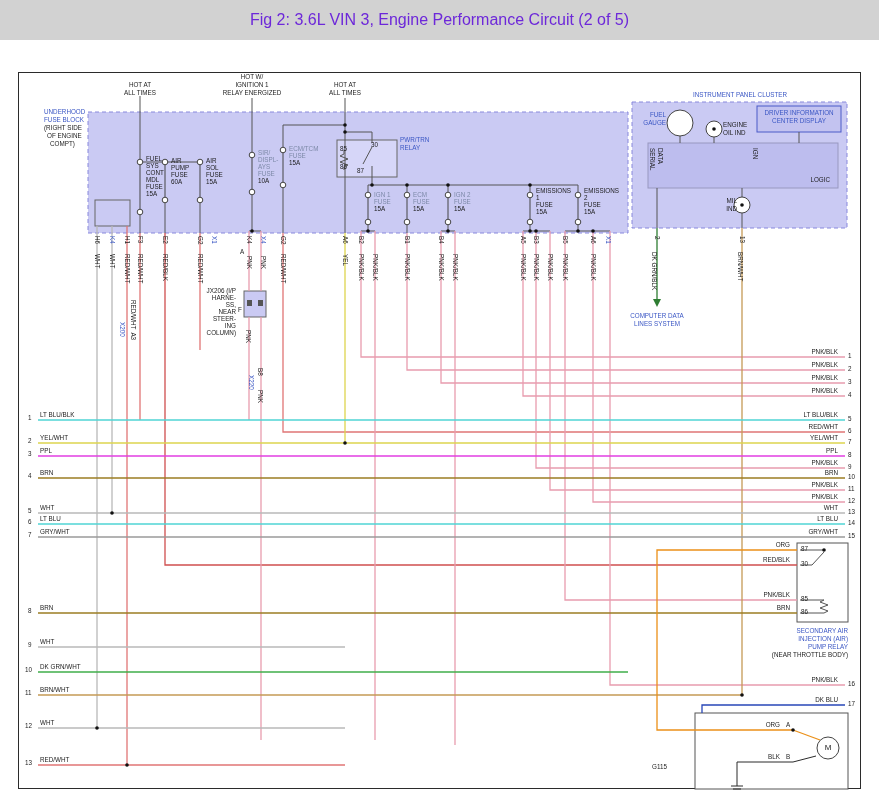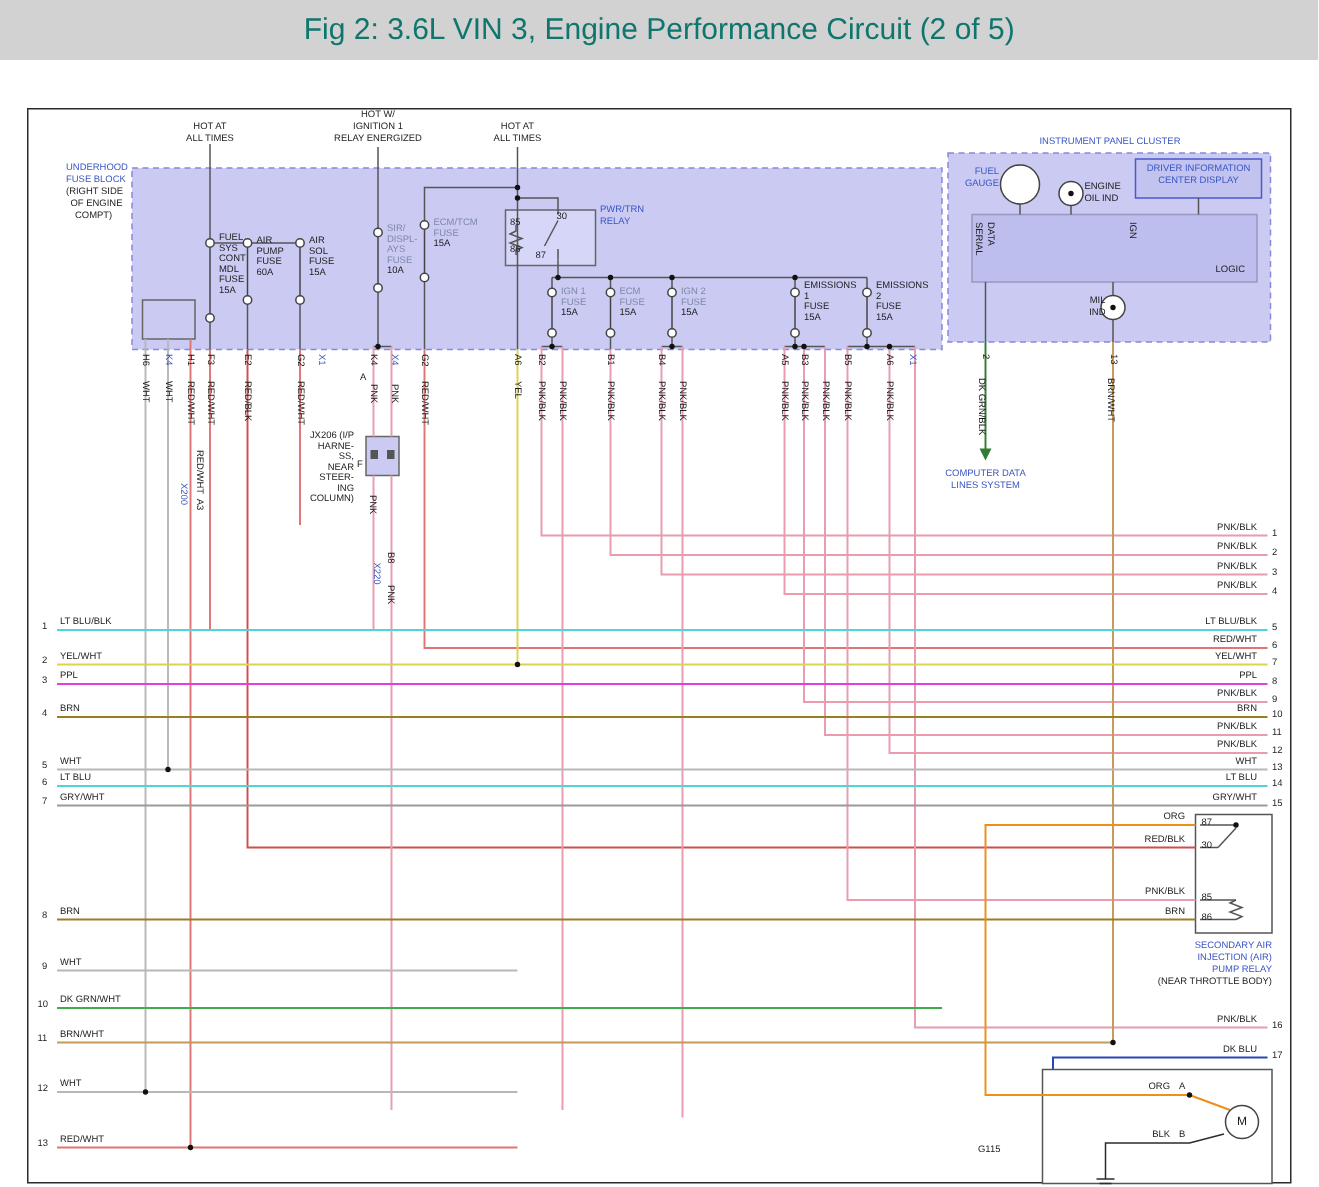--- a/index.html
+++ b/index.html
@@ -1,18 +1,18 @@
 <!DOCTYPE html>
 <html><head>
 <meta charset="utf-8">
 <style>
   html,body{margin:0;padding:0;background:#fff;}
   #page{position:relative;width:879px;height:791px;overflow:hidden;background:#fff;font-family:"Liberation Sans",sans-serif;}
   #titlebar{position:absolute;left:0;top:0;width:879px;height:40px;background:#d2d2d2;display:flex;align-items:center;justify-content:center;}
-  #titlebar span{color:#0f766e;font-size:20px;}
+  #titlebar span{color:#6d28d9;font-size:16px;}
   #frame{position:absolute;left:18px;top:72px;width:843px;height:717px;border:1.5px solid #2b2b2b;box-sizing:border-box;background:#fff;}
   #wires{position:absolute;left:0;top:0;}
   #labels{position:absolute;left:0;top:0;width:879px;height:791px;pointer-events:none;}
   .lb{position:absolute;font-size:6.3px;line-height:1.05;color:#1c1c1c;white-space:pre;font-family:"Liberation Sans",sans-serif;}
   .lb.ctr{transform:translateX(-50%);}
   .lb.rgt{transform:translateX(-100%);}
   .lb.vert{writing-mode:vertical-rl;}
   .lb.bl{color:#3a56c4;}
   .lb.sl{color:#7d89a8;}
 </style>

